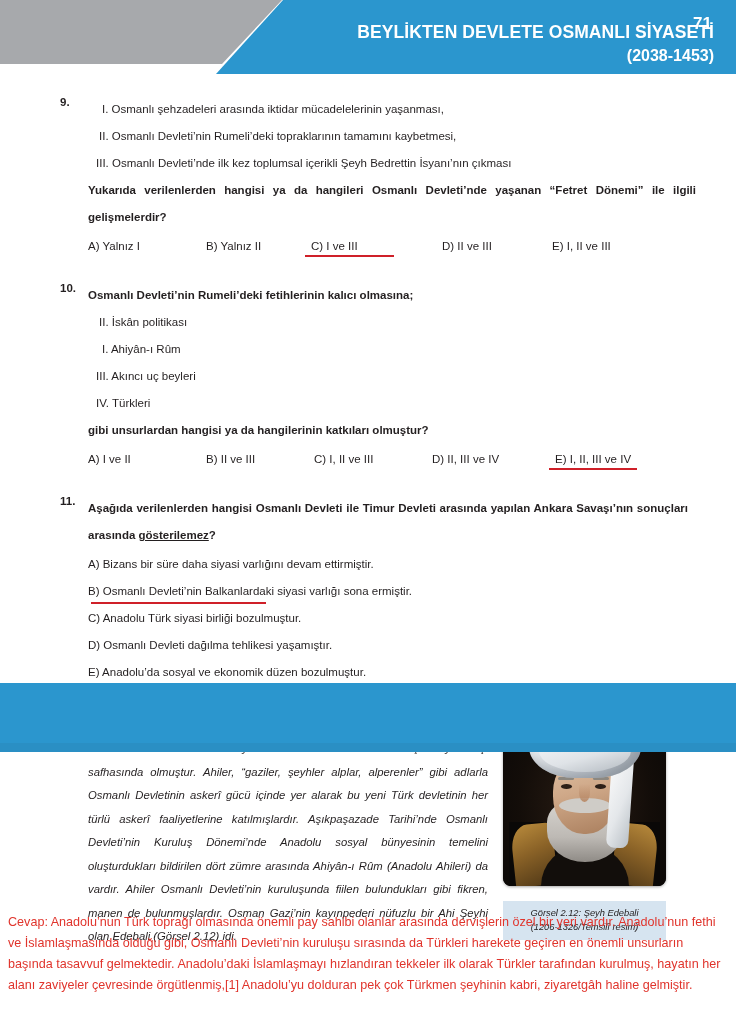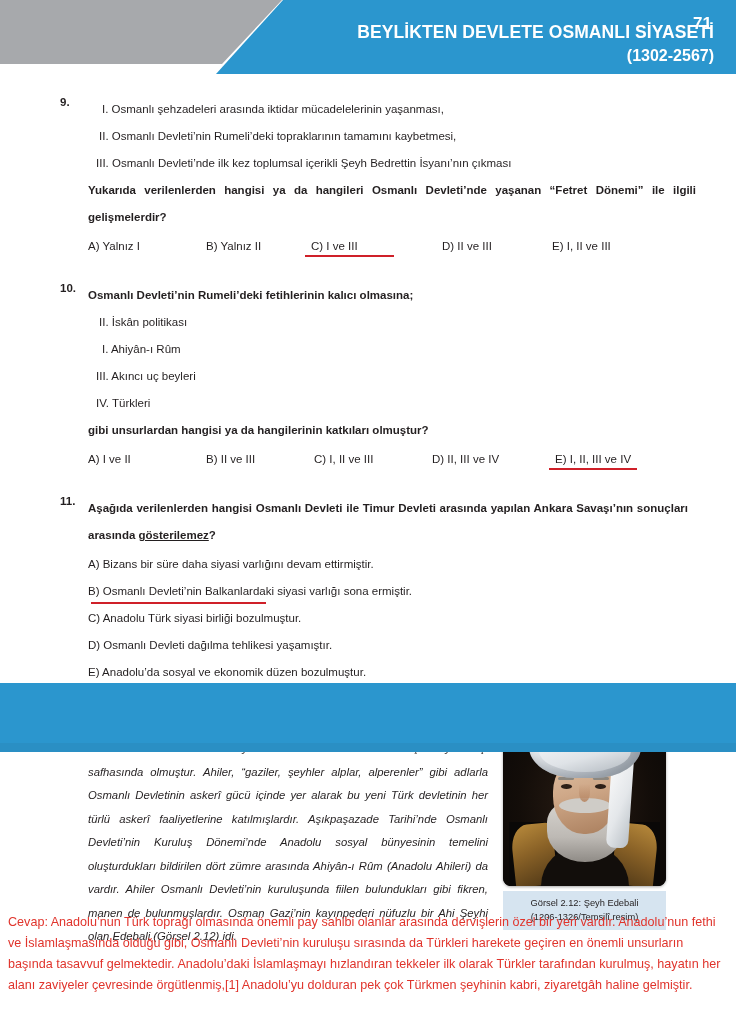--- a/index.html
+++ b/index.html
@@ -298,26 +298,27 @@
   }
   .p-tail {
     position: absolute;
     left: 106px; top: 68px;
     width: 22px; height: 92px;
     border-radius: 8px;
     background: linear-gradient(110deg, #fbfbfb 0%, #e4e7ea 55%, #b9c0c6 100%);
     transform: rotate(4deg);
   }
   .figure-caption {
-    margin-top: 5px;
+    margin-top: 15px;
     width: 163px;
     background: #d6e4f0;
     padding: 5px 4px 6px 4px;
     box-sizing: border-box;
     font-size: 9.3px;
+    font-style: italic;
     line-height: 14px;
     text-align: center;
     color: #231f20;
   }
 
   
   .annotation {
     position: absolute;
     left: 8px;
     top: 912px;
@@ -359,21 +360,21 @@
 </head>
 <body>
 
 <div class="page">
 
   <div class="header">
     <div class="header-gray"></div>
     <div class="header-blue"></div>
     <div class="header-text">
       <div class="header-title">BEYLİKTEN DEVLETE OSMANLI SİYASETİ</div>
-      <div class="header-subtitle">(1302-2567)</div>
+      <div class="header-subtitle">(2038-1453)</div>
     </div>
   </div>
 
   <div class="content">
 
     <div class="question">
       <div class="q-num">9.</div>
       <div class="q-body">
         <div class="q-line roman-indent-1">I. Osmanlı şehzadeleri arasında iktidar mücadelelerinin yaşanması,</div>
         <div class="q-line roman-indent-2">II. Osmanlı Devleti’nin Rumeli’deki topraklarının tamamını kaybetmesi,</div>

